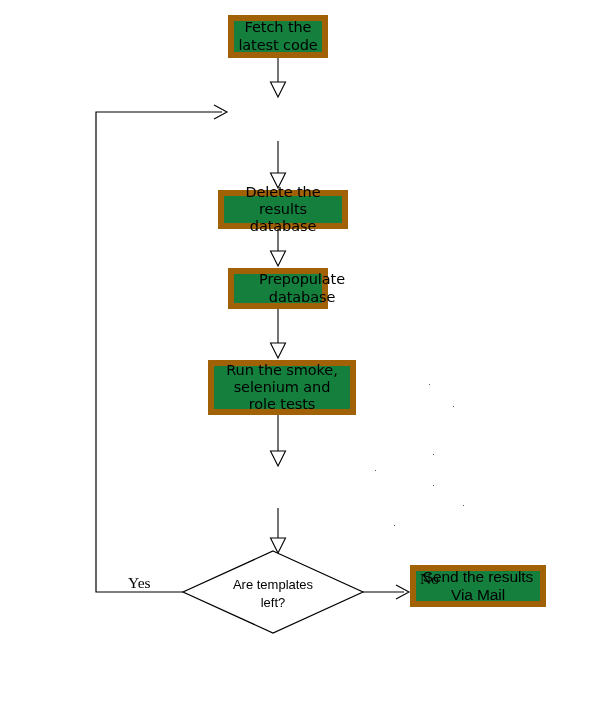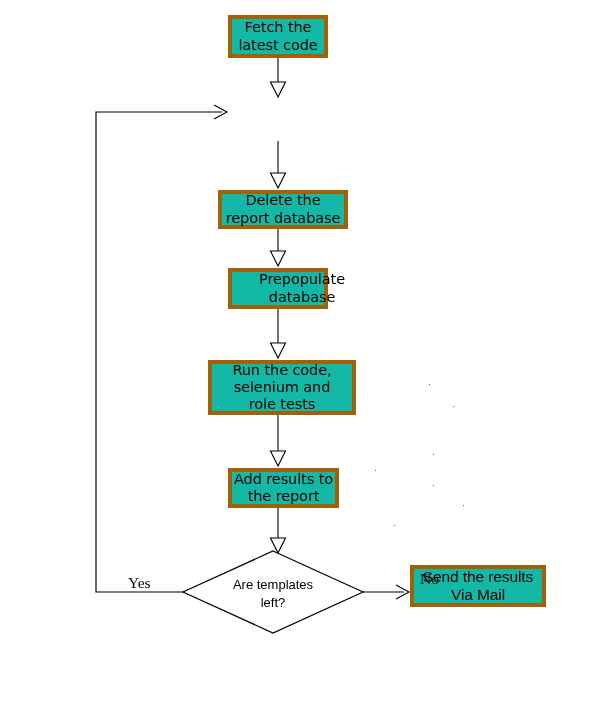--- a/index.html
+++ b/index.html
@@ -24,22 +24,22 @@
   svg#flow-svg {
     position: absolute;
     left: 0;
     top: 0;
     width: 610px;
     height: 720px;
   }
   .node-box {
     position: absolute;
     box-sizing: border-box;
-    border: 4px solid #a16207;
-    background: #14b8a6;
+    border: 6px solid #a16207;
+    background: #15803d;
     display: flex;
     align-items: center;
     justify-content: center;
     text-align: center;
     color: #000000;
     line-height: 1.18;
     font-family: "DejaVu Sans", sans-serif;
     font-size: 14.5px;
     white-space: pre-line;
     letter-spacing: -0.1px;
@@ -123,31 +123,29 @@
       <polyline points="183,592 96,592 96,112 222,112" fill="none" stroke="#000" stroke-width="1.2"></polyline>
       <polyline points="214,105 227,112 214,119" fill="none" stroke="#000" stroke-width="1.1"></polyline>
     </g>
   </svg>
 
   <div class="node-box" style="left:228px; top:15px; width:100px; height:43px;">Fetch the
 latest code</div>
 
 
   <div class="node-box" style="left:218px; top:190px; width:130px; height:39px;">Delete the
-report database</div>
+results database</div>
 
   <div class="node-box" style="left:228px; top:268px; width:100px; height:41px;padding-left:48px;">Prepopulate
 database</div>
 
-  <div class="node-box" style="left:208px; top:360px; width:148px; height:55px;">Run the code,
+  <div class="node-box" style="left:208px; top:360px; width:148px; height:55px;">Run the smoke,
 selenium and
 role tests</div>
 
-  <div class="node-box" style="left:228px; top:468px; width:111px; height:40px;">Add results to
-the report</div>
 
   <div class="decision-text" style="left:183px; top:576px; width:180px;">Are templates
 left?</div>
 
   <div class="node-box sans-alt" style="left:410px; top:565px; width:136px; height:42px;">Send the results
 Via Mail</div>
 
   <div class="edge-label" style="left:128px; top:575px;">Yes</div>
 
   <div class="edge-label" style="left:372px; top:571px;margin-left:48px;">No</div>

